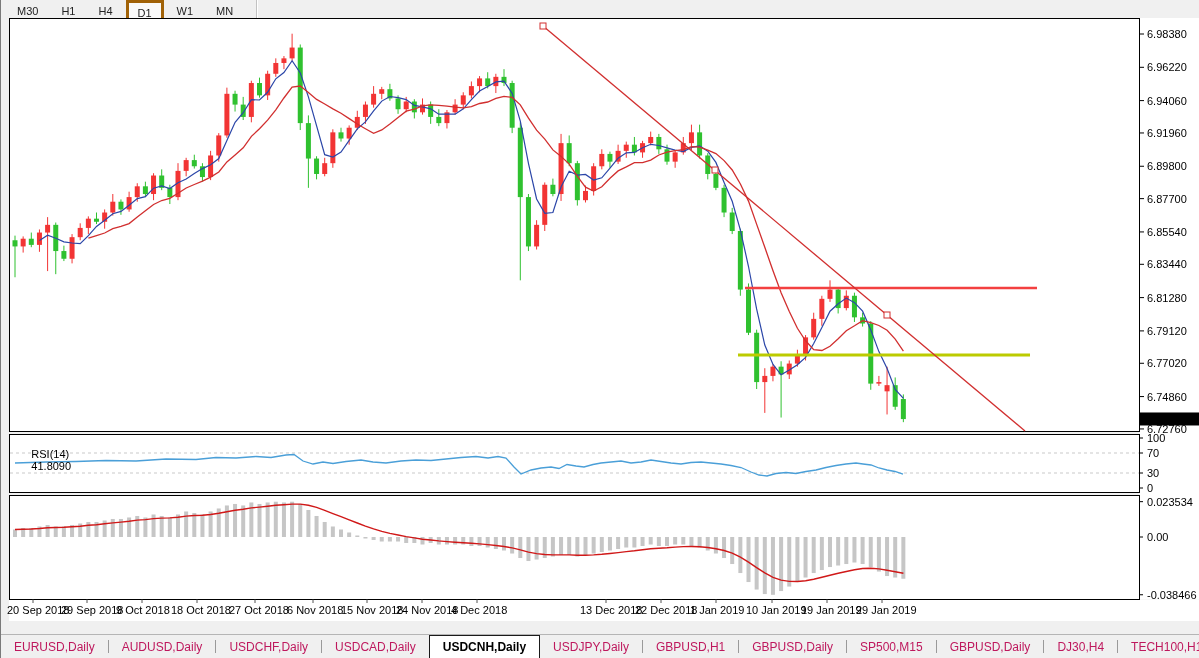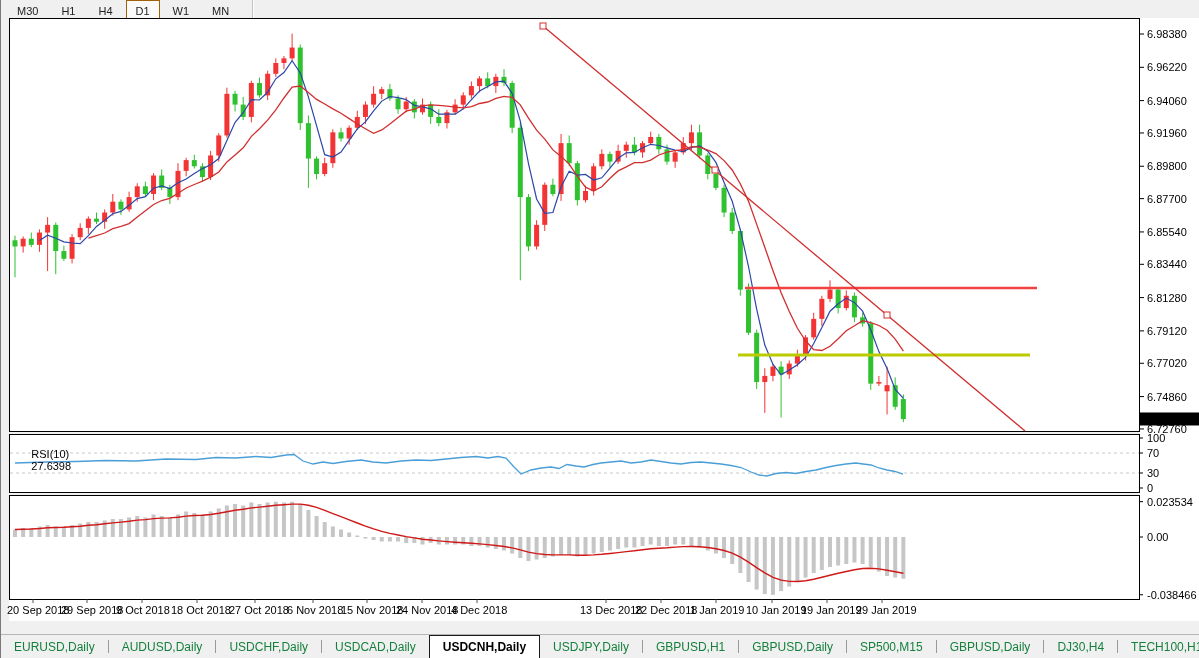--- a/index.html
+++ b/index.html
@@ -3,34 +3,34 @@
 <meta charset="utf-8">
 <style>
   html,body{margin:0;padding:0;background:#fff}
   .window{position:relative;width:1199px;height:658px;background:#f0f0f0;
     font-family:"Liberation Sans",sans-serif;font-size:11px;overflow:hidden;
     border-left:1px solid #7a7a7a;box-sizing:border-box}
   .toolbar{position:absolute;top:0;left:0;right:0;height:29px;display:flex;align-items:flex-start;
     padding-left:6px;background:#f0f0f0}
   .tf-btn{font-family:"Liberation Sans",sans-serif;font-size:11px;color:#222;background:transparent;
     border:1px solid transparent;padding:4px 9px;margin-right:3px;cursor:default}
-  .tf-btn.active{background:#fafafa;border:1px solid #a16207}
+  .tf-btn.active{background:#fafafa;border:3px solid #a16207}
   .tb-sep{width:0;height:24px;border-left:1px solid #c2c2c2;border-right:1px solid #ffffff;margin-left:10px}
   .chart-area{position:absolute;top:17px;left:0;width:1199px;height:605px}
   svg{display:block}
   svg text{font-family:"Liberation Sans",sans-serif;font-size:11px;fill:#000}
   .overlay{position:absolute;color:#000;white-space:pre}
   .overlay span{margin-right:5px}
   .symbol-line{left:14px;top:4px}
   .symbol-line .dd{font-size:8px;color:#000}
   .rsi-label{left:12px;top:419px}
   .macd-label{left:12px;top:481px}
   .tabs{position:absolute;left:0;bottom:0;width:1199px;height:24px;background:#f0f0f0;
     border-top:1px solid #b5b5b5;display:flex;align-items:stretch;box-sizing:border-box}
-  .tab{display:flex;align-items:center;padding:0 13px;font-size:12px;color:#15803d;cursor:default;white-space:nowrap}
+  .tab{display:flex;align-items:center;padding:0 13px;font-size:12px;color:#be185d;cursor:default;white-space:nowrap}
   .tab.active{background:#fff;border:1px solid #1a1a1a;border-bottom:none;font-weight:bold;color:#000}
   .tab-sep{align-self:center;width:0;height:13px;border-left:1px solid #9a9a9a}
 </style>
 </head>
 <body>
 
 <div class="window">
   <div class="toolbar" id="toolbar">
       <button class="tf-btn">M30</button>
       <button class="tf-btn">H1</button>
@@ -491,22 +491,22 @@
           <text x="745" y="626">10 Jan 2019</text>
           <line x1="826" y1="611.5" x2="826" y2="615" stroke="#555"></line>
           <text x="800" y="626">19 Jan 2019</text>
           <line x1="881" y1="611.5" x2="881" y2="615" stroke="#555"></line>
           <text x="855" y="626">29 Jan 2019</text>
         </g>
       </svg>
 
 
     <div class="overlay rsi-label">
-      <span>RSI(10)</span>
-      <span>27.6398</span>
+      <span>RSI(14)</span>
+      <span>41.8090</span>
     </div>
 
   </div>
 
   <div class="tabs" id="tabs">
       <div class="tab">EURUSD,Daily</div>
       <span class="tab-sep"></span>
       <div class="tab">AUDUSD,Daily</div>
       <span class="tab-sep"></span>
       <div class="tab">USDCHF,Daily</div>

